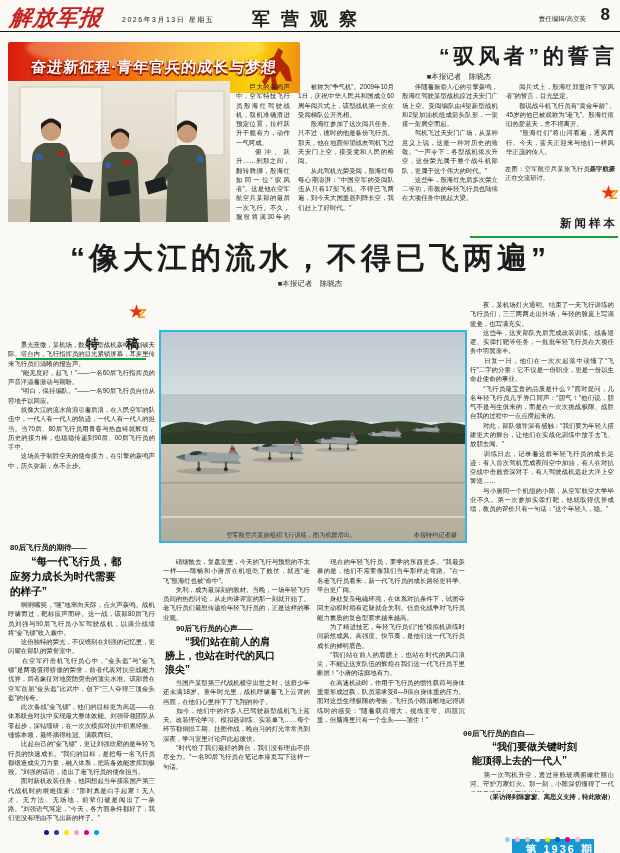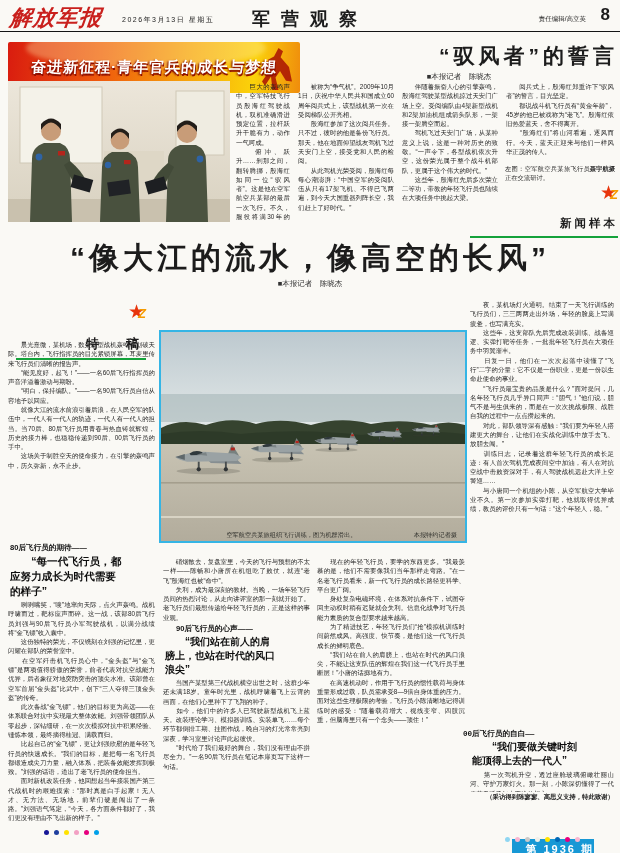--- a/index.html
+++ b/index.html
@@ -152,21 +152,21 @@
 <div class="abs a1caption">
   <b>聂宇航摄</b>
   <span>左图：空军航空兵某旅飞行员正在交流研讨。</span>
 </div>
 
 <div class="abs section-badge news-sample">
   <span class="star-icon"></span>
   <span class="badge-label" style="font-size:11.5px;letter-spacing:3px;">新闻样本</span>
 </div>
 
-<div class="abs a2title">“像大江的流水，像高空的长风”</div>
+<div class="abs a2title">“像大江的流水，不得已飞两遍”</div>
 <div class="abs byline a2byline">■本报记者　陈晓杰</div>
 
 <div class="abs section-badge feature-hd">
   <span class="star-icon"></span>
   <span class="badge-label">特　稿</span>
 </div>
 
 <div class="abs body-text c1intro">　　晨光熹微，某机场，数架新型战机轰鸣着划破天际。塔台内，飞行指挥员的目光紧锁屏幕，耳麦里传来飞行员们清晰的报告声。
 　　“能见度好，起飞！”——一名60后飞行指挥员的声音洋溢着激动与期盼。
 　　“明白，保持编队。”——一名90后飞行员自信从容地予以回应。

